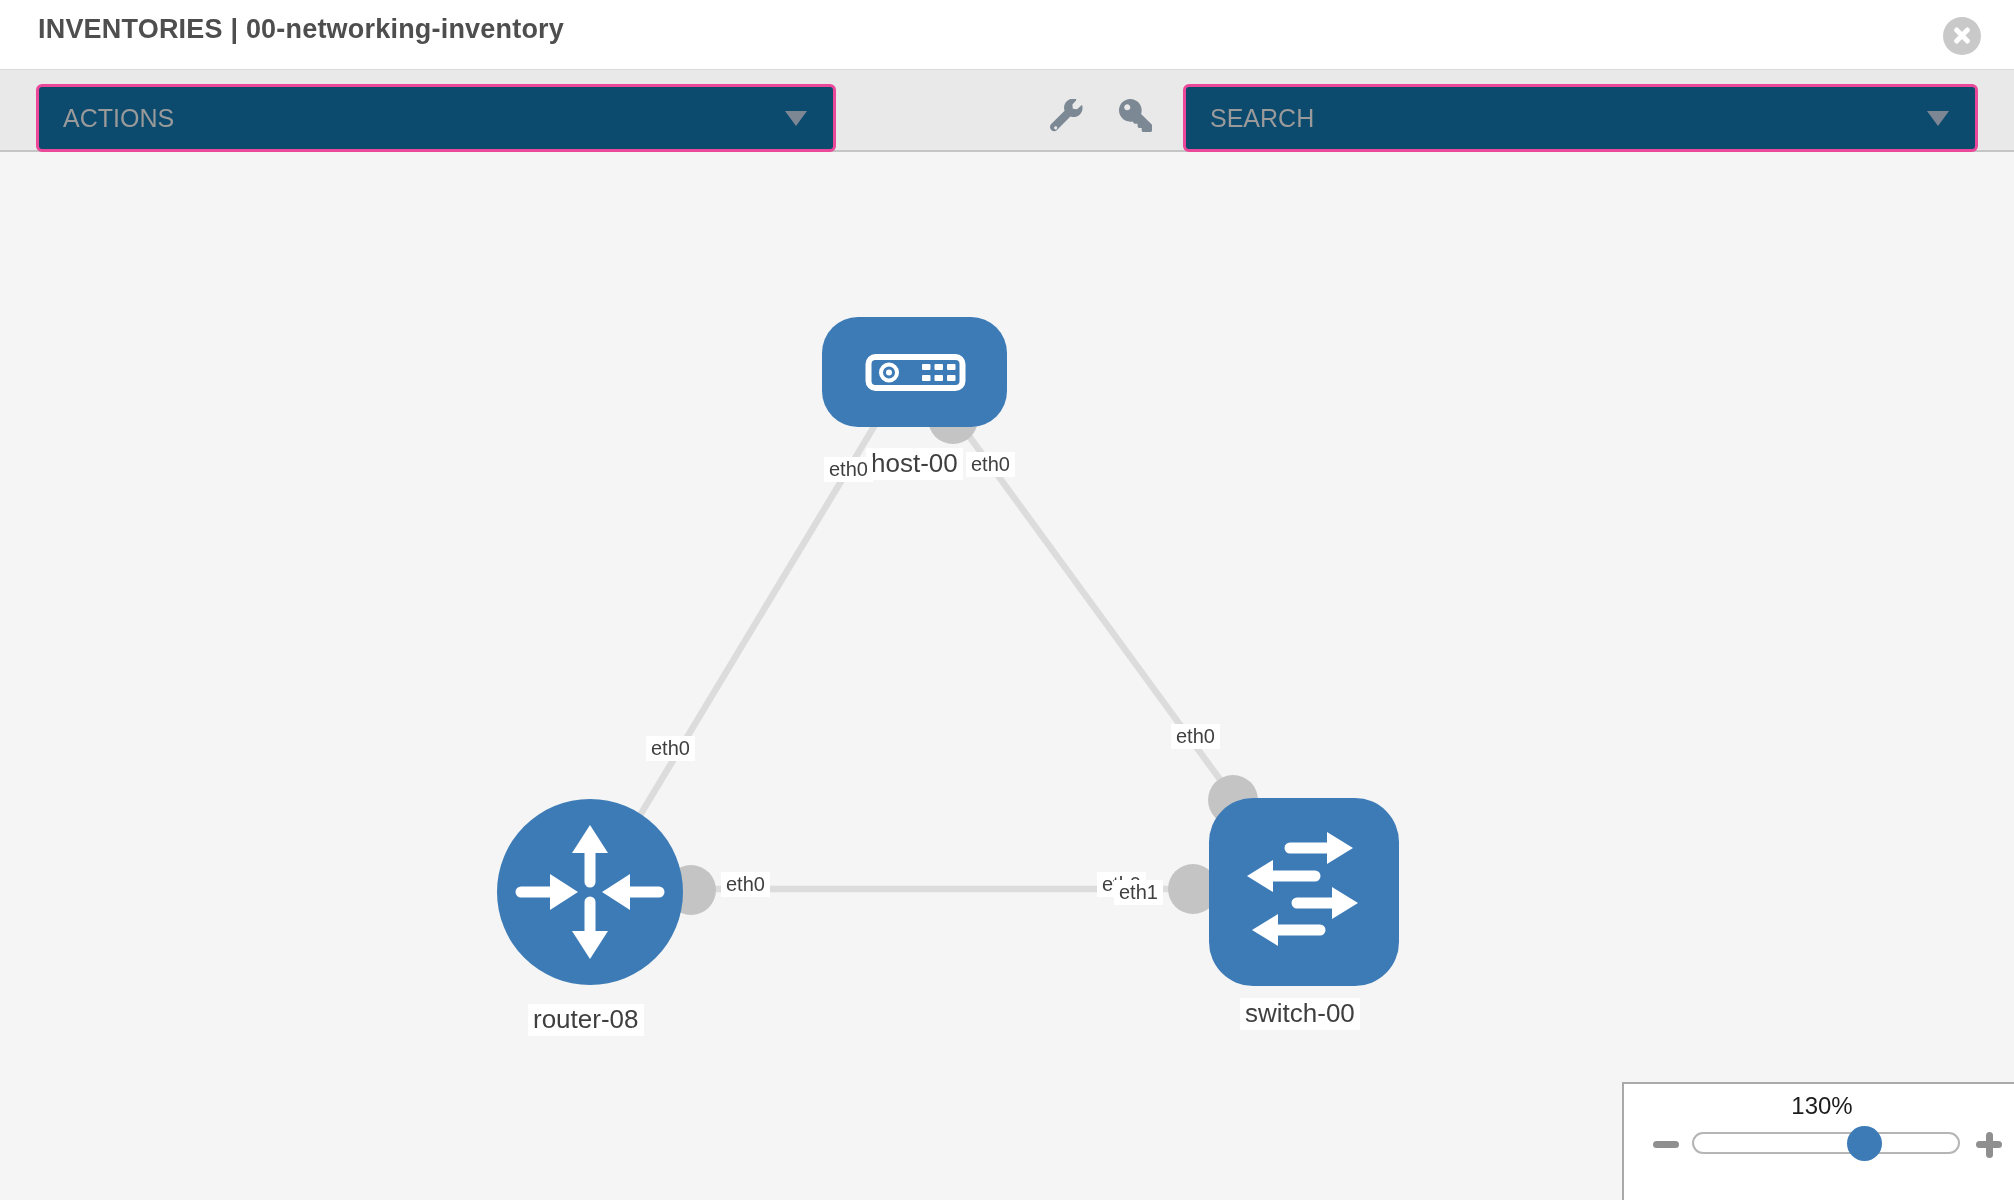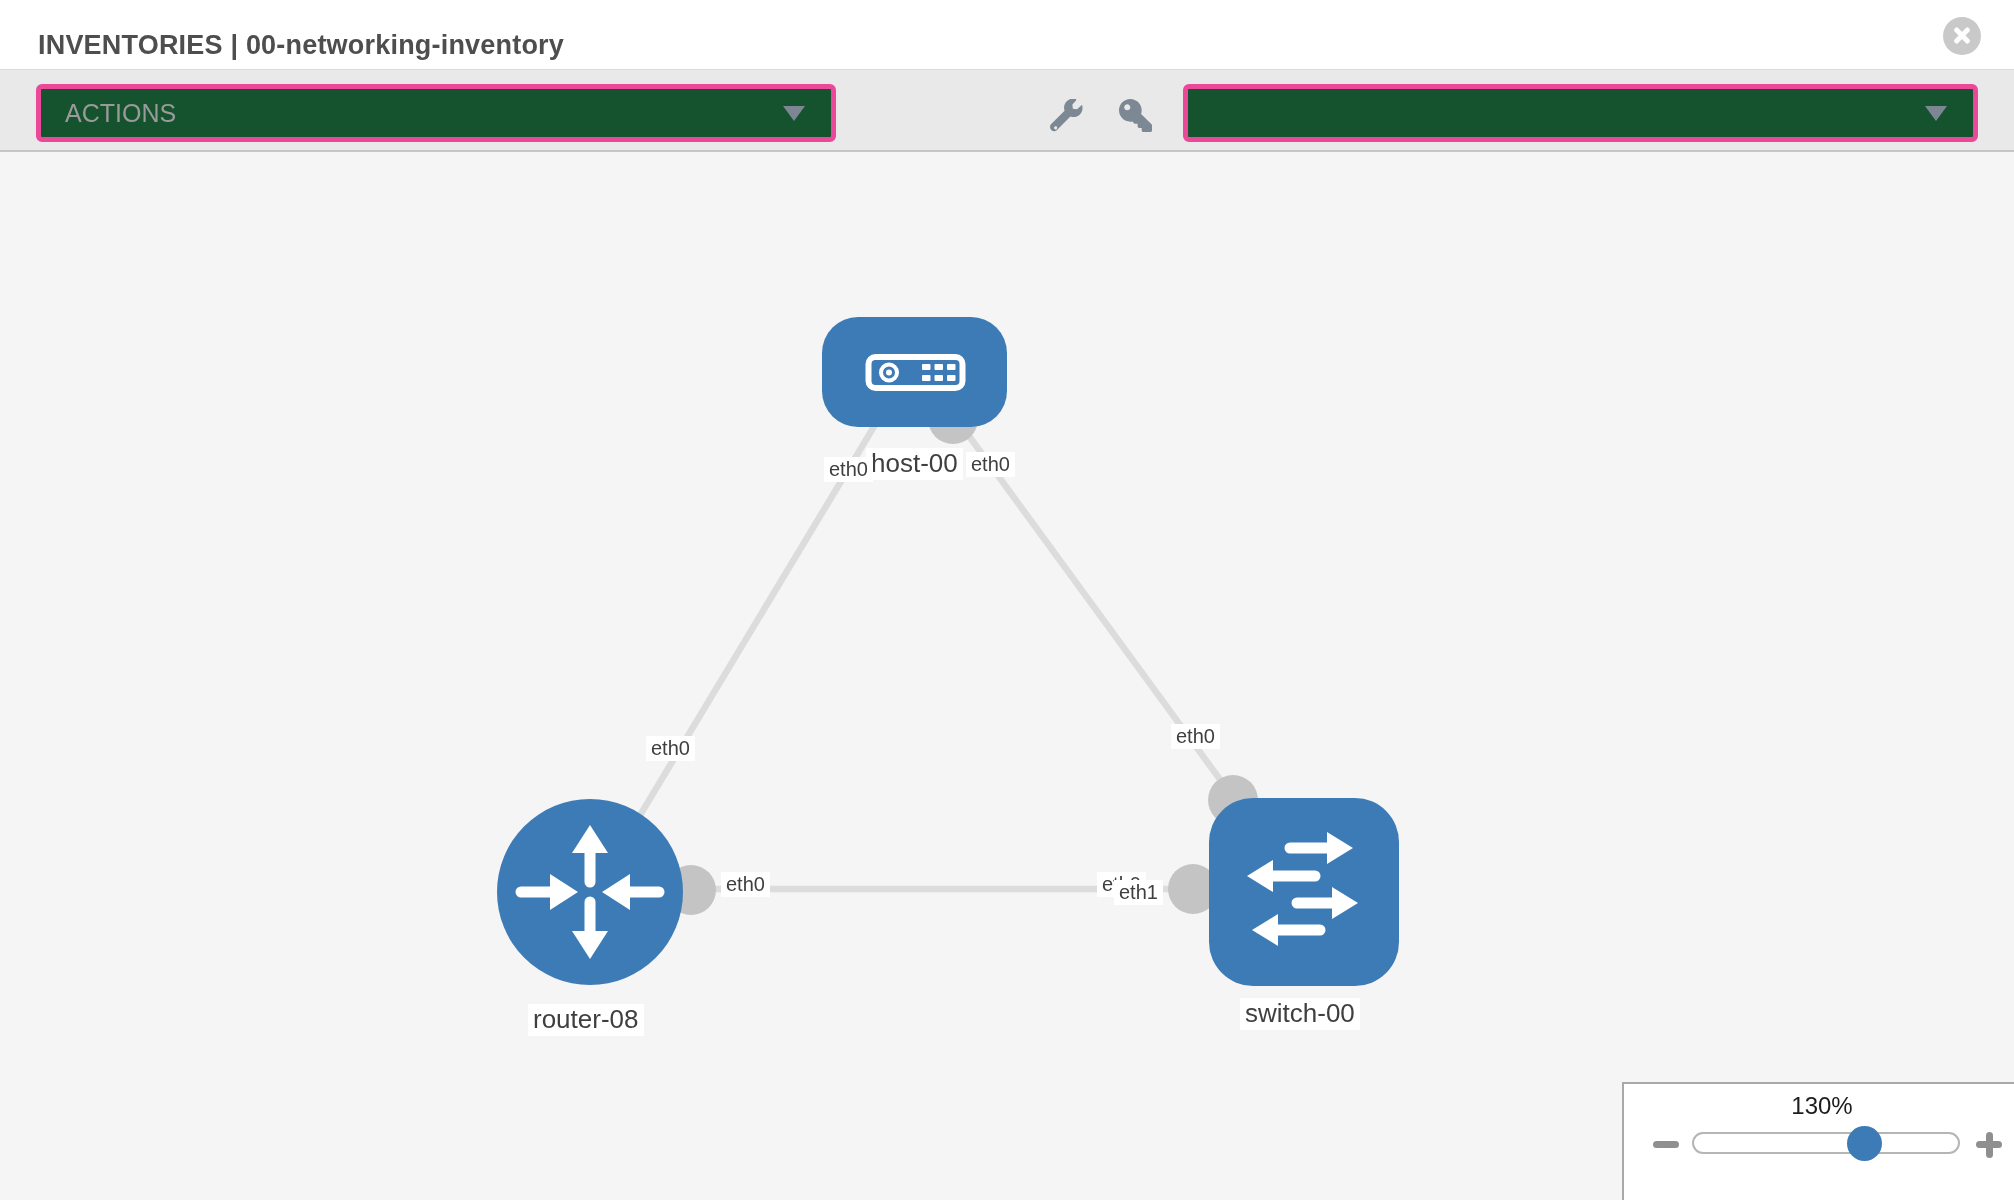--- a/index.html
+++ b/index.html
@@ -2,32 +2,32 @@
 <html style="--accent: #3d7bb7; --node: #3d7bb7; --link: #dcdcdc; --port: #c4c4c4; --canvas: #f5f5f5; --toolbar_bg: #e9e9e9; --label_text: #3f3f3f; --muted_text: #9a9a9a; --icon_gray: #7c8894; --title_text: #4e4e4e;"><head>
 <meta charset="utf-8">
 <style>
   html,body{margin:0;padding:0;background:#fff;}
   #screen{position:relative;width:2014px;height:1200px;overflow:hidden;
           font-family:"Liberation Sans",sans-serif;background:#fff;}
 
   
   .header{position:absolute;top:0;left:0;width:2014px;height:69px;background:#fff;z-index:30;}
   .page-title{position:absolute;left:38px;top:14px;font-size:27px;font-weight:700;
-              color:var(--title_text,#4e4e4e);letter-spacing:.2px;margin-top:16px;}
+              color:var(--title_text,#4e4e4e);letter-spacing:.2px;}
   .close-btn{position:absolute;right:33px;top:17px;width:38px;height:38px;border-radius:50%;
              background:#c9c9c9;cursor:pointer;}
   .close-btn .xbar{position:absolute;left:9px;top:16px;width:20px;height:5px;background:#fff;border-radius:2px;}
   .close-btn .xbar.a{transform:rotate(45deg);} .close-btn .xbar.b{transform:rotate(-45deg);}
 
   
   .toolbar{position:absolute;top:69px;left:0;width:2014px;height:83px;box-sizing:border-box;
            background:var(--toolbar_bg,#e9e9e9);border-top:1px solid #dadada;
            border-bottom:2px solid #c5c5c5;z-index:30;}
-  .select{position:absolute;top:15px;height:58px;box-sizing:border-box;background:#14532d;
-          border:5px solid #ec4899;border-radius:6px;display:flex;align-items:center;
+  .select{position:absolute;top:15px;height:68px;box-sizing:border-box;background:#0c4a6e;
+          border:3px solid #ec4899;border-radius:6px;display:flex;align-items:center;
           font-size:25px;color:var(--muted_text,#9a9a9a);cursor:pointer;}
   .select.actions{left:36px;width:800px;padding-left:24px;}
   .select.search{left:1183px;width:795px;}
   .search input{border:none;outline:none;background:transparent;font:inherit;width:690px;
                 padding-left:24px;color:var(--muted_text,#9a9a9a);}
   .search input::placeholder{color:var(--muted_text,#9a9a9a);opacity:1;}
   .caret{position:absolute;right:26px;top:50%;margin-top:-7px;width:0;height:0;
          border-left:11px solid transparent;border-right:11px solid transparent;
          border-top:15px solid #7d8794;}
   .icon-btn{position:absolute;top:95px;width:40px;height:40px;display:flex;align-items:center;
@@ -89,20 +89,21 @@
       <path d="M507.7 109.3c-2.7-10.8-15.4-15.1-23.8-7.8l-64.3 56.2-65.7-6.3-6.3-65.7 56.2-64.3c7.4-8.4 3-21.1-7.8-23.8-47.4-11.9-99.6.8-136.6 37.8-39.6 39.6-50.6 96.9-33.3 146.7L18.7 389.7c-24.9 24.9-24.9 65.3 0 90.2s65.3 24.9 90.2 0l207.5-207.5c49.8 17.4 107.1 6.3 146.7-33.3 37.1-37 49.8-89.3 37.6-136.8zM88 472c-13.3 0-24-10.7-24-24s10.7-24 24-24 24 10.7 24 24-10.7 24-24 24z"></path>
     </svg>
   </div>
   <div class="icon-btn key">
     <svg width="33" height="33" viewBox="0 0 512 512" style="transform:scaleX(-1);">
       <path d="M512 176C512 273.2 433.2 352 336 352c-11.2 0-22.2-1.1-32.8-3.1l-24 27A24 24 0 0 1 261.2 384H224v40c0 13.3-10.7 24-24 24h-40v40c0 13.3-10.7 24-24 24H24c-13.3 0-24-10.7-24-24v-78.1c0-6.4 2.5-12.5 7-17L168.8 231.2C163.1 213.8 160 195.3 160 176 160 78.8 238.8 0 336 0 433.5 0 512 78.5 512 176zM336 128c0 26.5 21.5 48 48 48s48-21.5 48-48-21.5-48-48-48-48 21.5-48 48z"></path>
     </svg>
   </div>
 
   <div class="select search" style="position:absolute;top:84px;z-index:31;">
+    <input type="text" placeholder="SEARCH" style="">
     <span class="caret"></span>
   </div>
 
   <div class="canvas"></div>
 
   <svg id="links" width="2014" height="1200">
     <line class="graph-link" x1="890" y1="400" x2="595" y2="890"></line>
     <line class="graph-link" x1="950" y1="410" x2="1235" y2="800"></line>
     <line class="graph-link" x1="690" y1="889" x2="1195" y2="889"></line>
   </svg>

